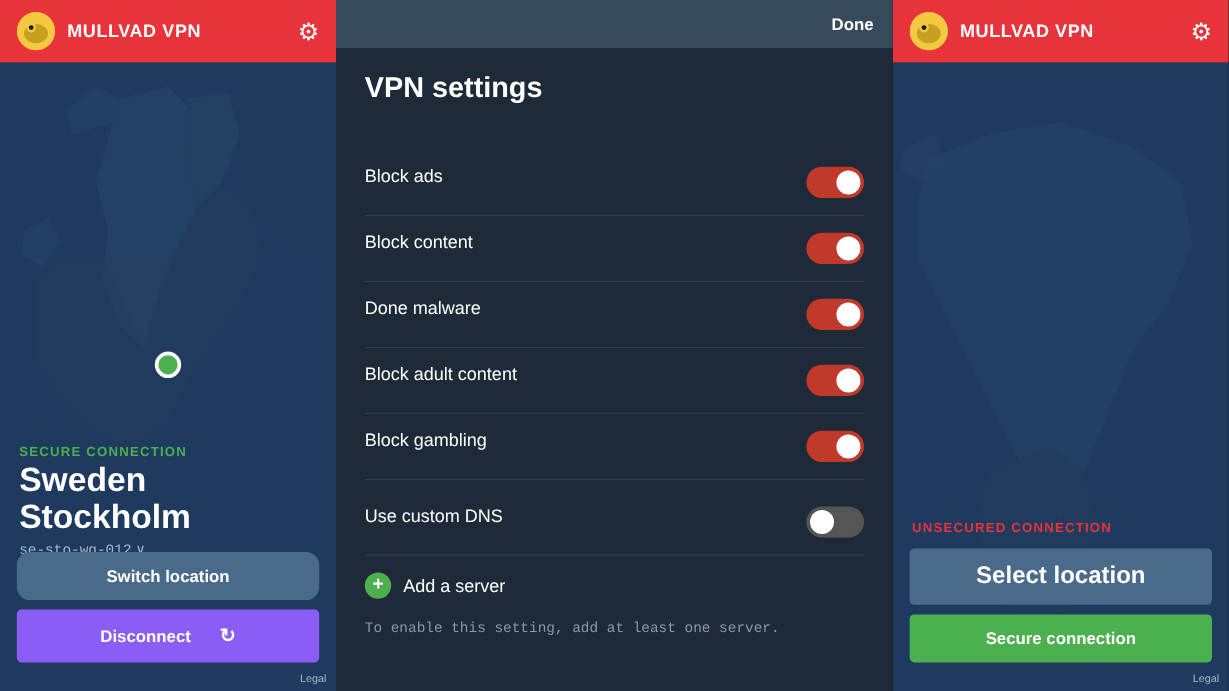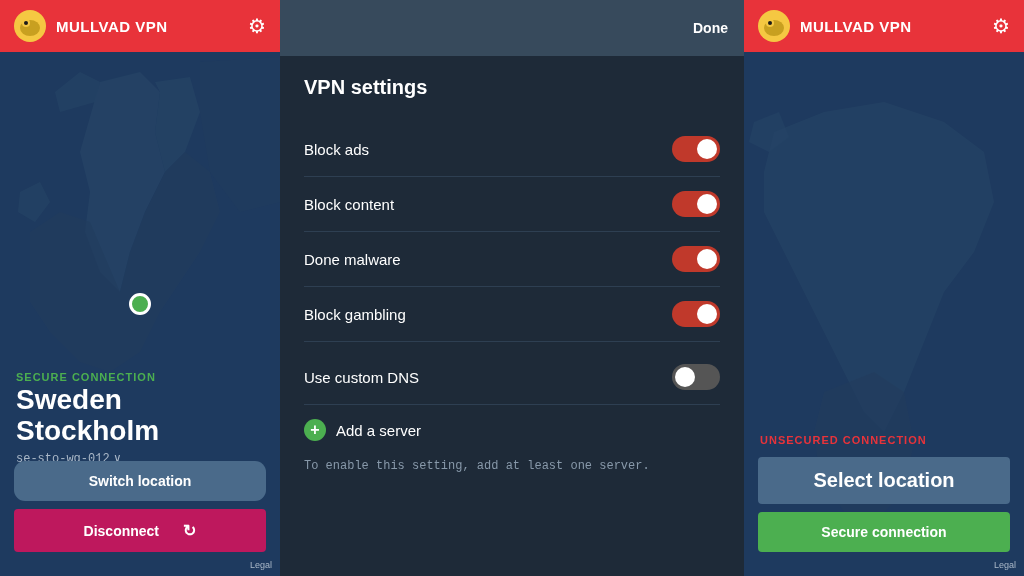--- a/index.html
+++ b/index.html
@@ -134,21 +134,21 @@
       border: none;
       padding: 12px;
       font-size: 14px;
       font-weight: 600;
       border-radius: 11px;
       cursor: pointer;
       text-align: center;
     }
 
     .btn-disconnect {
-      background: #be185d;
+      background: #8b5cf6;
       color: white;
       border: none;
       padding: 12px;
       font-size: 14px;
       font-weight: 600;
       border-radius: 4px;
       cursor: pointer;
       text-align: center;
       display: flex;
       align-items: center;
@@ -175,48 +175,48 @@
       flex-shrink: 0;
       position: relative;
     }
 
     .middle-top-bar {
       background: #374a5c;
       display: flex;
       align-items: center;
       justify-content: flex-end;
       padding: 10px 16px;
-      height: 56px;
+      height: 40px;
     }
 
     .done-btn {
       color: white;
       font-size: 14px;
       font-weight: 600;
       cursor: pointer;
       background: none;
       border: none;
     }
 
     .settings-content {
       padding: 20px 24px;
       flex: 1;
       overflow-y: auto;
     }
 
     .settings-title {
       color: white;
-      font-size: 20px;
+      font-size: 24px;
       font-weight: bold;
-      margin-bottom: 23px;
+      margin-bottom: 37px;
     }
 
     .toggle-row {
       display: flex;
-      align-items: center;
+      align-items: flex-start;
       justify-content: space-between;
       padding: 14px 0;
       border-bottom: 1px solid #2e3f52;
     }
 
     .toggle-label {
       color: white;
       font-size: 15px;
     }
 
@@ -472,20 +472,28 @@
 
     <div class="toggle-row">
       <span class="toggle-label">Done malware</span>
       <div class="toggle-switch">
         <div class="toggle-track">
           <div class="toggle-thumb"></div>
         </div>
       </div>
     </div>
 
+    <div class="toggle-row">
+      <span class="toggle-label">Block adult content</span>
+      <div class="toggle-switch">
+        <div class="toggle-track">
+          <div class="toggle-thumb"></div>
+        </div>
+      </div>
+    </div>
 
     <div class="toggle-row">
       <span class="toggle-label">Block gambling</span>
       <div class="toggle-switch">
         <div class="toggle-track">
           <div class="toggle-thumb"></div>
         </div>
       </div>
     </div>
 

